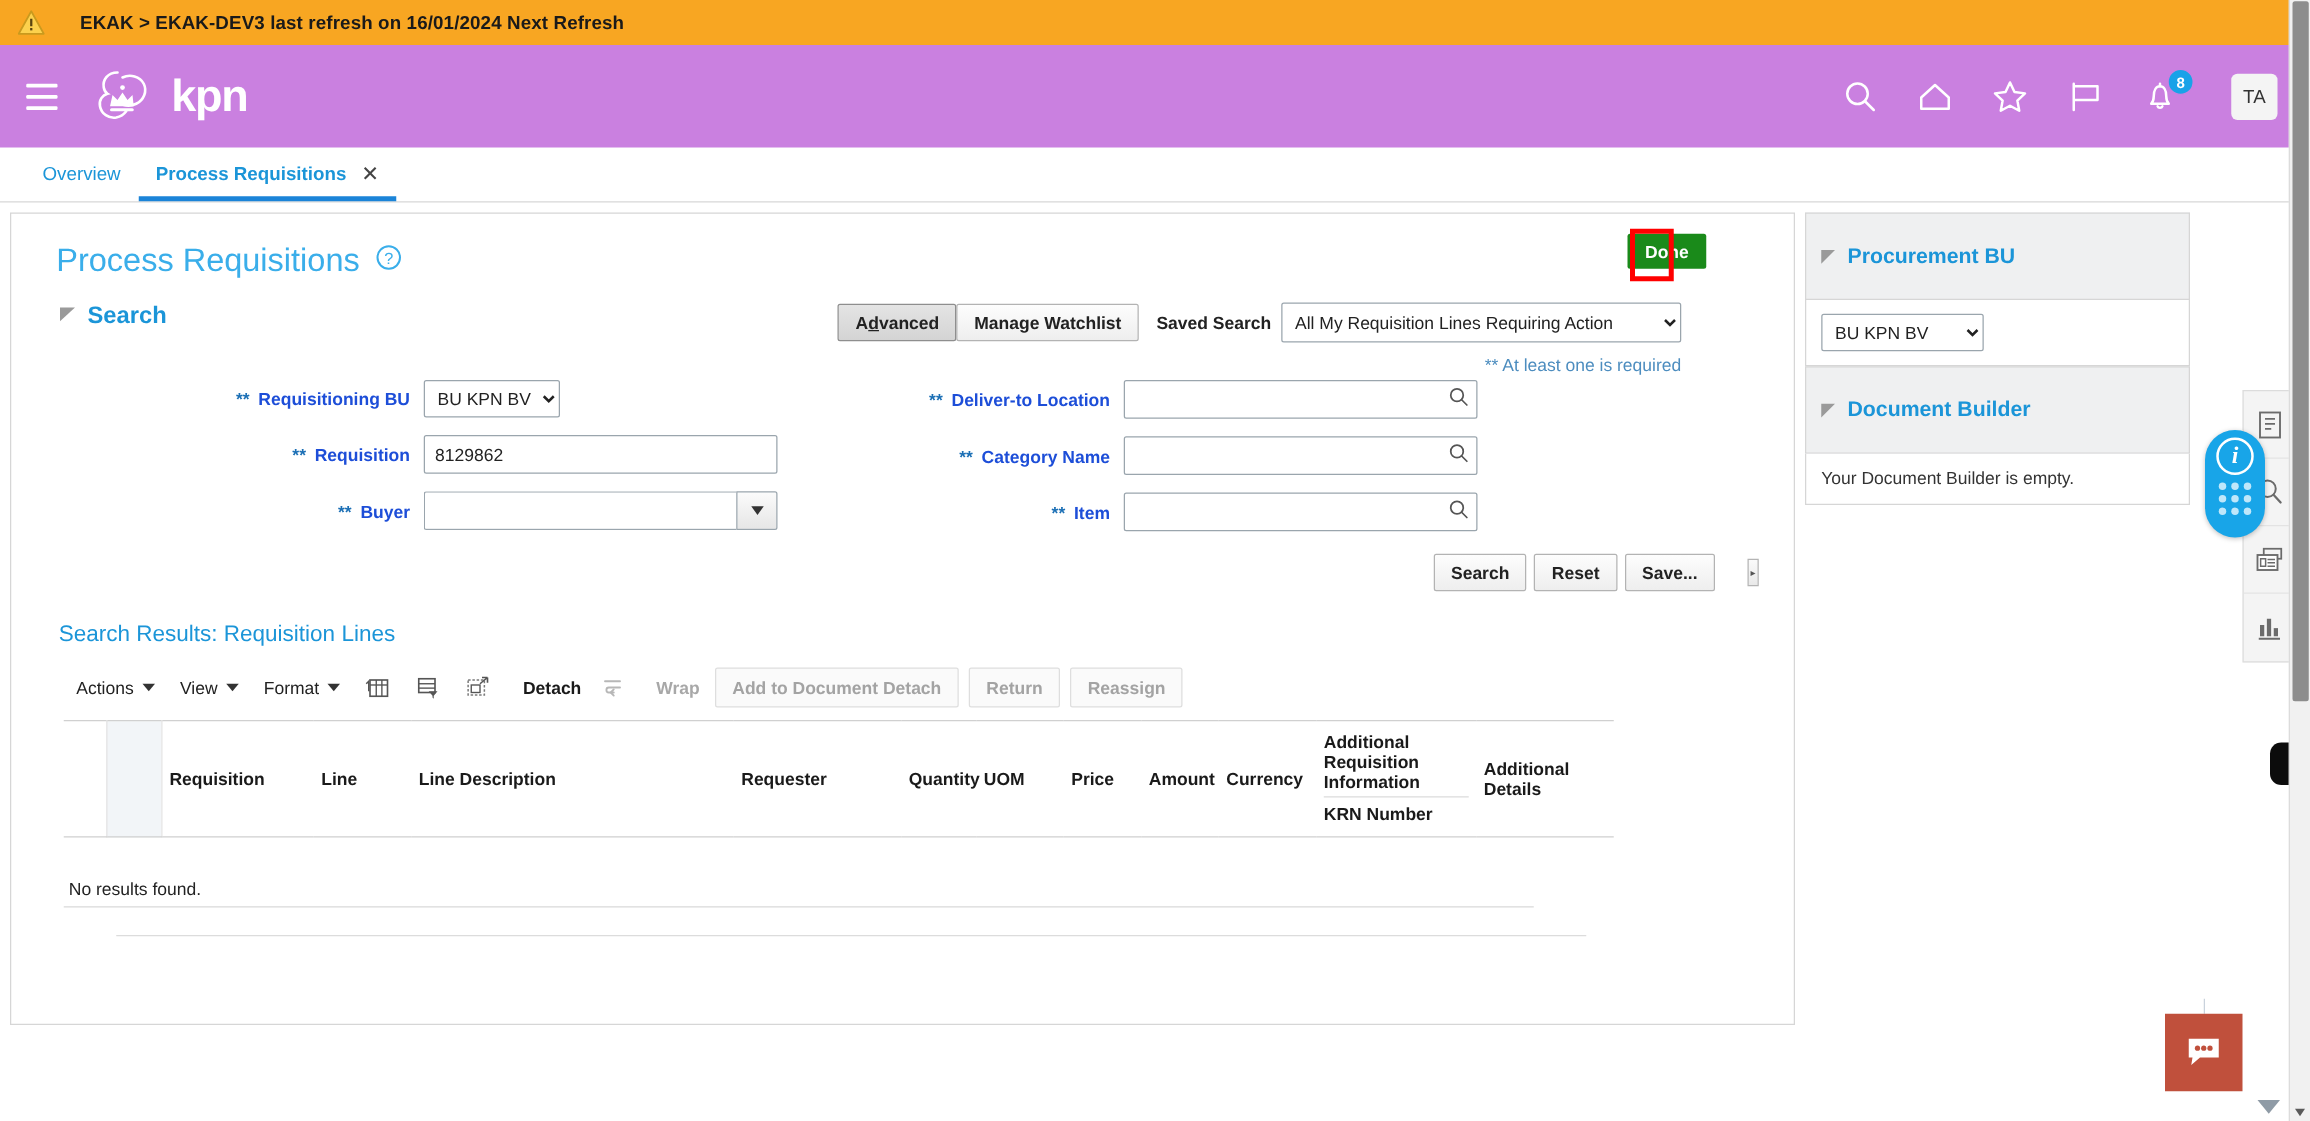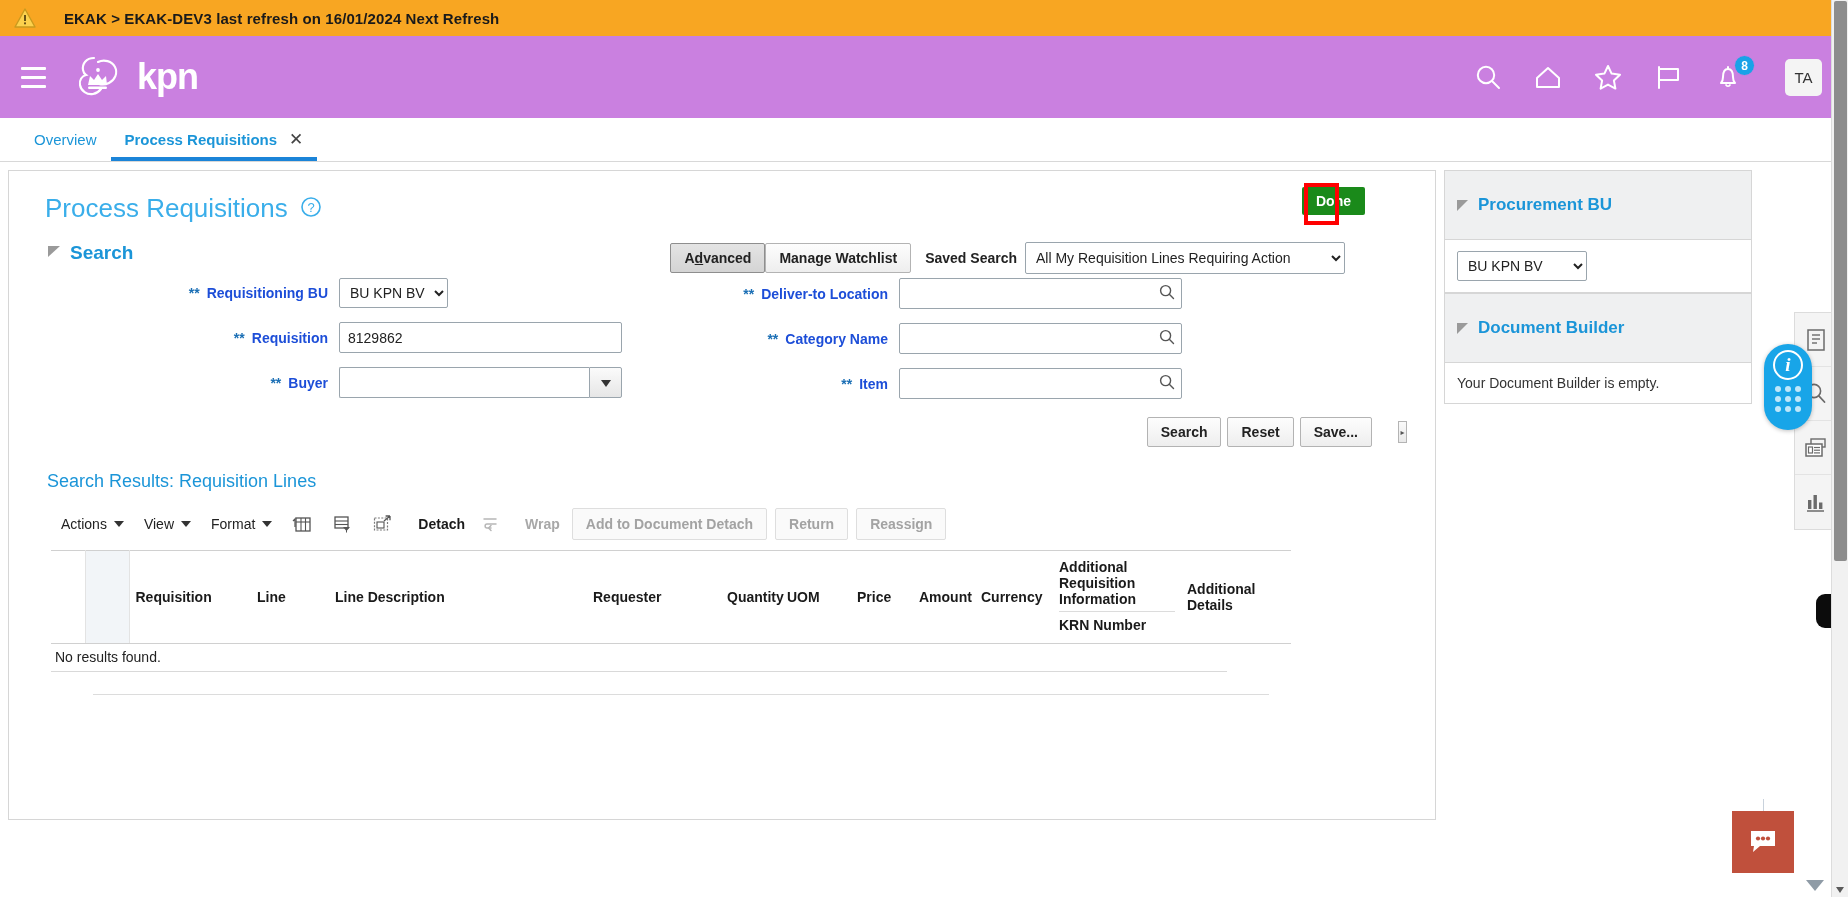--- a/index.html
+++ b/index.html
@@ -361,20 +361,21 @@
   .stacked .top { flex: 1; display: flex; align-items: center; }
   .stacked .div { border-top: 1px solid #dcdcdc; margin: 4px 0 5px; }
   .stacked .bot { padding-bottom: 2px; }
 
   .no-results {
     font-size: 14px;
     color: #222;
     padding: 5px 0 6px 4px;
     border-bottom: 1px solid #d9d9d9;
     width: 1176px;
+    margin-top: 28px;
   }
   .cols-hidden {
     padding: 12px 0 0 50px;
     font-size: 14px;
     color: #1a1a1a;
   }
   .cols-hidden b { font-weight: bold; }
   .cols-hidden span { margin-left: 8px; }
   .bottom-rule { margin: 22px 0 0 42px; width: 1176px; border-top: 1px solid #dcdcdc; }
 
@@ -613,20 +614,21 @@
       <div class="search-right-tools">
         <button class="btn toggled">A<u>d</u>vanced</button>
         <button class="btn">Manage Watchlist</button>
         <span class="saved-label">Saved Search</span>
         <select class="sel sel-saved">
           <option>All My Requisition Lines Requiring Action</option>
         </select>
       </div>
     </div>
 
+    <div class="required-note">** At least one is required</div>
 
     <div class="form-grid">
 
       <div class="form-col left">
         <div class="frow">
           <div class="flabel-box">
             <span class="stars">**</span>
             <span class="flabel">Requisitioning BU</span>
           </div>
           <select class="sel sel-sm">

